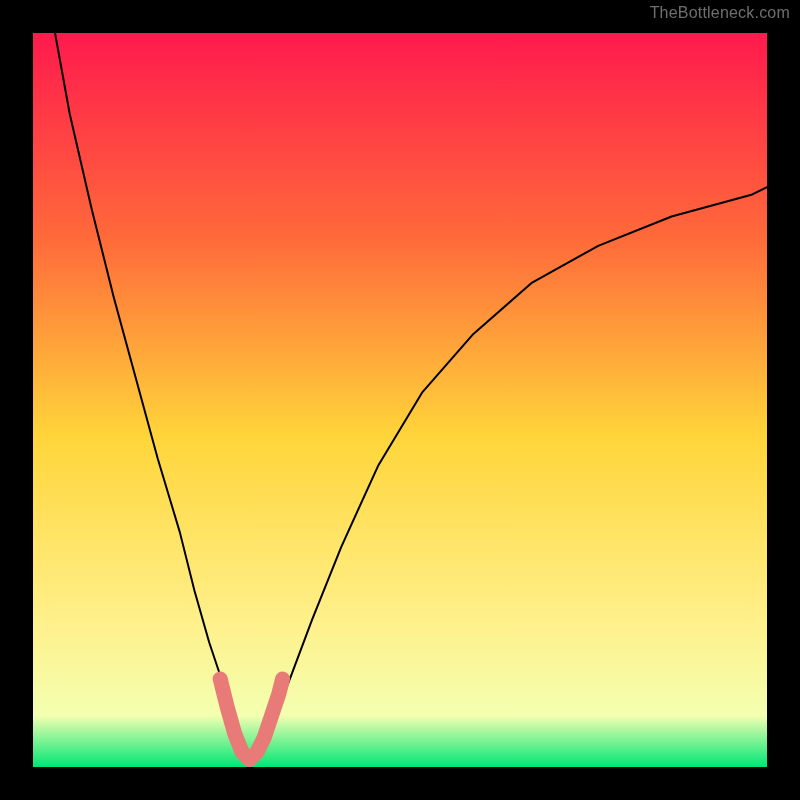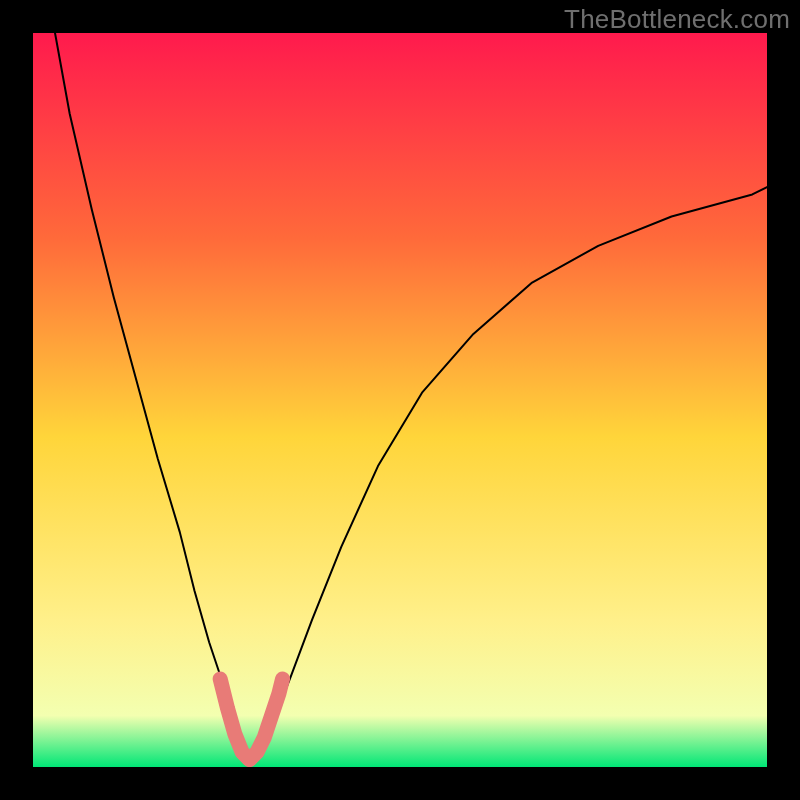--- a/index.html
+++ b/index.html
@@ -17,21 +17,21 @@
     top: 0;
     width: 800px;
     height: 800px;
     background: #000;
   }
   .watermark {
     position: absolute;
     top: 4px;
     right: 10px;
     color: #6f6f6f;
-    font-size: 26px;
+    font-size: 16px;
     font-weight: 400;
     letter-spacing: 0.2px;
     z-index: 5;
   }
   .plot {
     position: absolute;
     left: 33px;
     top: 33px;
     width: 734px;
     height: 734px;

